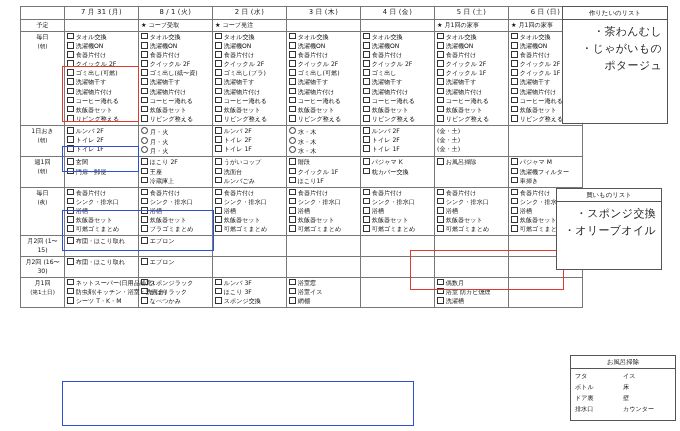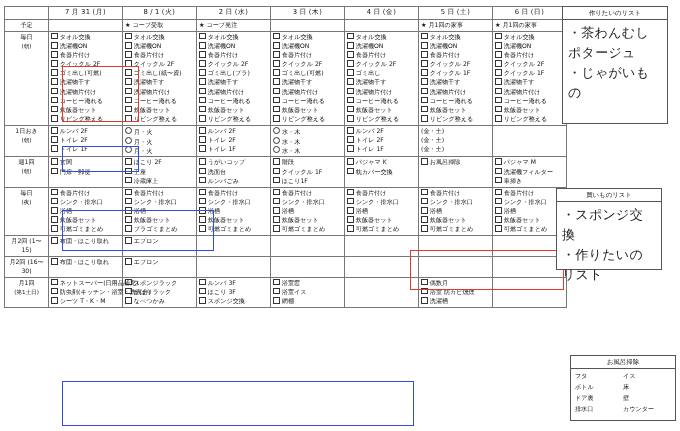--- a/index.html
+++ b/index.html
@@ -8,21 +8,21 @@
     background:#ffffff;
     font-family:"DejaVu Sans","Liberation Sans",sans-serif;
     font-size:6.2px;
     color:#111;
     overflow:hidden;
   }
   .page{position:relative;width:680px;height:431px;}
 
   
   table.sched{
-    position:absolute;left:4px;top:6px;
+    position:absolute;left:20px;top:6px;
     width:560px;
     border-collapse:collapse;
     table-layout:fixed;
   }
   table.sched td, table.sched th{
     border:0.6px solid #777;
     vertical-align:top;
     padding:1px 2px;
     font-weight:normal;
     font-size:6.1px;
@@ -57,21 +57,21 @@
     padding:2px 0 1px;
   }
   .sidebox .hr{border-top:0.7px solid #555;}
   .sidebox .body{
     padding:3px 5px;
     font-size:8.5px;
     font-family:"DejaVu Sans","Liberation Sans",sans-serif;
     color:#222;
     line-height:1.55;
   }
-  .hand{font-size:13px;letter-spacing:0.3px;}
+  .hand{font-size:11px;letter-spacing:0.3px;text-align:right;}
 
   .bathgrid{display:flex;flex-wrap:wrap;padding:2px 4px 3px;}
   .bathgrid .cell{width:50%;box-sizing:border-box;font-size:6.1px;padding:1px 0;}
 
   
   .hl{position:absolute;pointer-events:none;}
   .hl.red{border:1.3px solid #e23b2e;}
   .hl.blue{border:1.3px solid #2b4fd6;}
 </style>
 </head>
@@ -423,31 +423,31 @@
   <div class="hl blue" style="left:62px;top:146px;width:75px;height:24px;"></div>
   <div class="hl blue" style="left:62px;top:210px;width:150px;height:39px;"></div>
   <div class="hl red" style="left:410px;top:250px;width:152px;height:38px;"></div>
   <div class="hl blue" style="left:62px;top:381px;width:350px;height:43px;"></div>
 
   <div class="sidebox" style="left:562px;top:6px;width:104px;height:116px;">
     <div class="title">作りたいのリスト</div>
     <div class="hr"></div>
     <div class="body">
       <div class="hand">・茶わんむし</div>
+      <div class="hand">・じゃがいもの</div>
       <div class="hand">  ポタージュ</div>
-      <div class="hand">・じゃがいもの</div>
     </div>
   </div>
 
   <div class="sidebox" style="left:556px;top:188px;width:104px;height:80px;">
     <div class="title">買いものリスト</div>
     <div class="hr"></div>
     <div class="body">
       <div class="hand">・スポンジ交換</div>
-      <div class="hand">・作りたいのリスト</div>
+      <div class="hand">・オリーブオイル</div>
     </div>
   </div>
 
   <div class="sidebox" style="left:570px;top:355px;width:104px;height:64px;">
     <div class="title">お風呂掃除</div>
     <div class="hr"></div>
     <div class="bathgrid" id="bathgrid">
         <div class="cell"><span class="box"></span><span>フタ</span></div>
         <div class="cell"><span class="box"></span><span>イス</span></div>
         <div class="cell"><span class="box"></span><span>ボトル</span></div>

